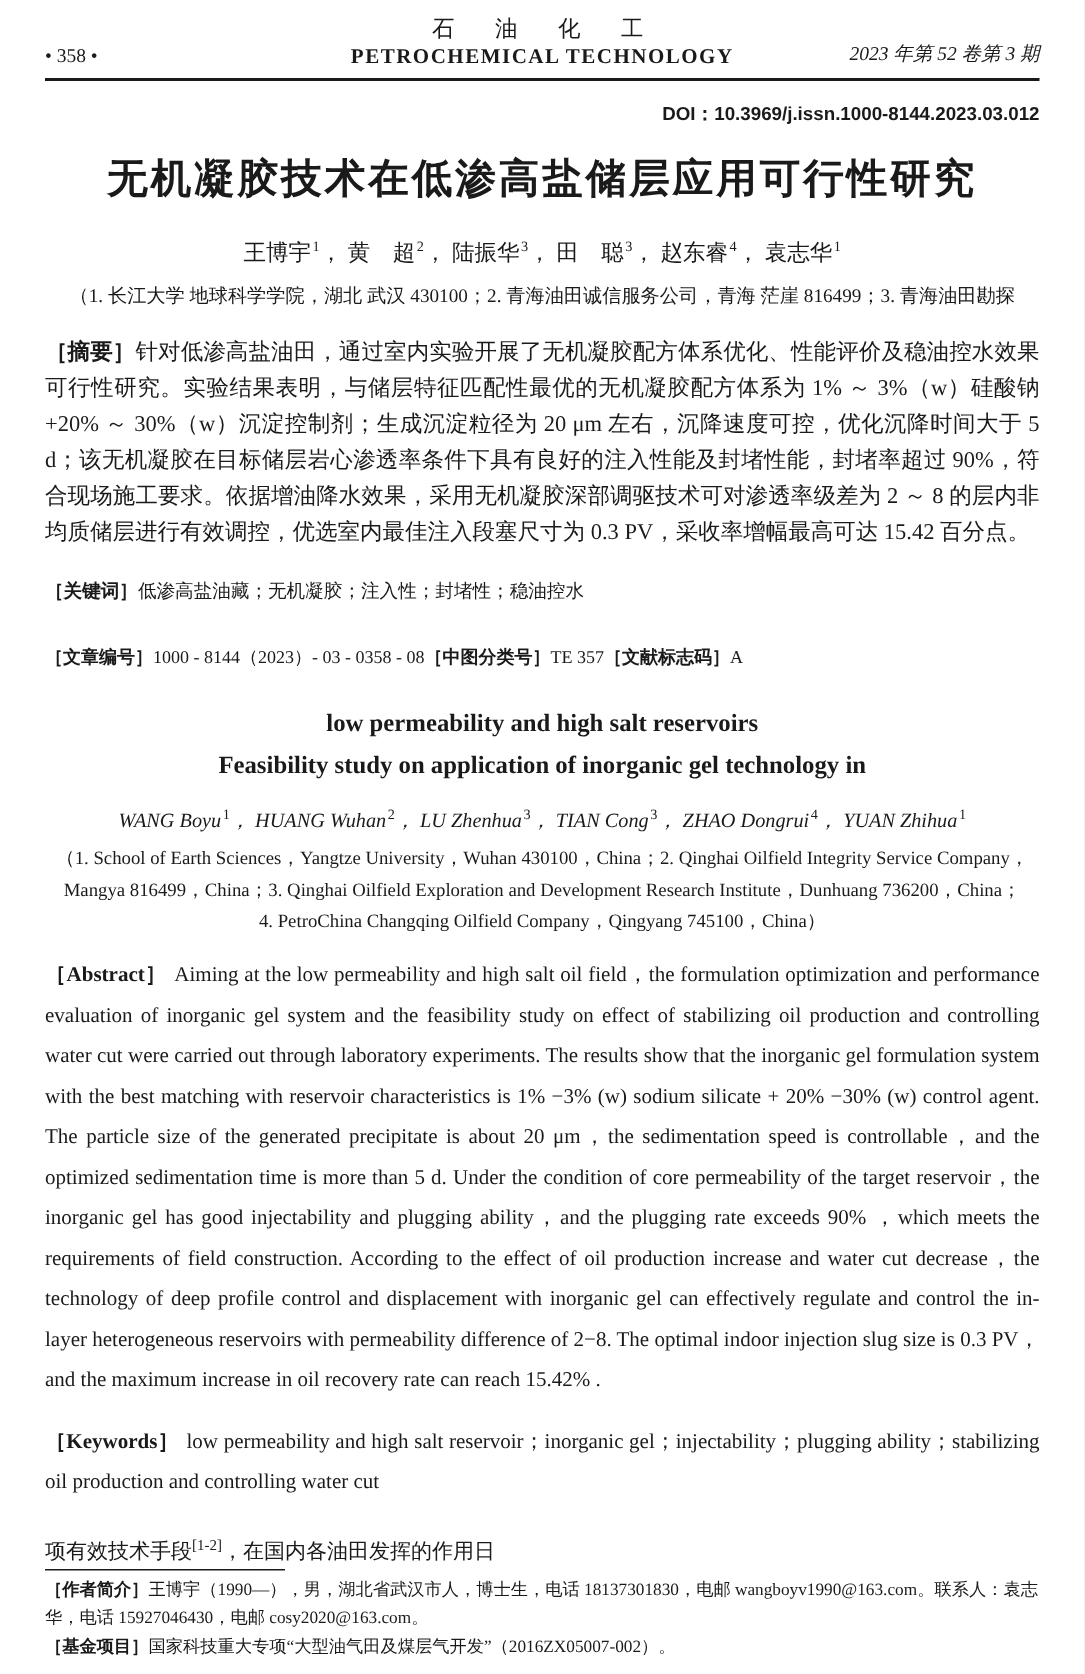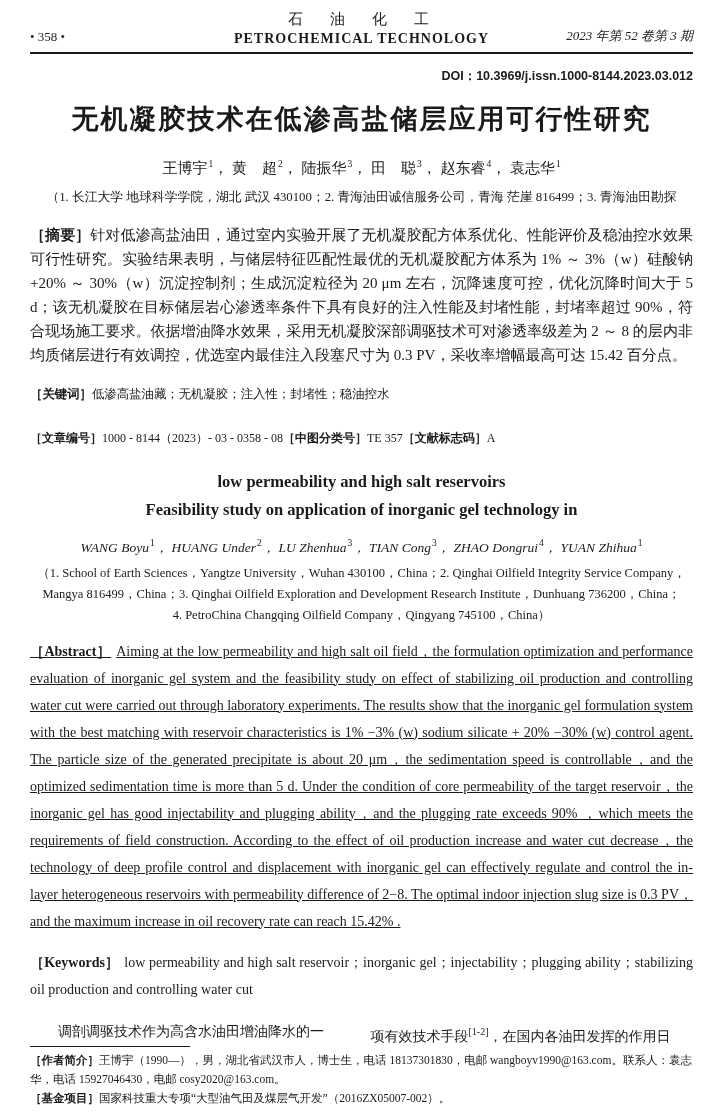--- a/index.html
+++ b/index.html
@@ -50,21 +50,21 @@
     font-family:"Liberation Sans","DejaVu Sans",sans-serif;
     font-weight:bold;
   }
   .kw-cn { font-size:12.4px; line-height:24px; }
   .meta-row { display:flex; justify-content:flex-start; font-size:12px; line-height:24px;margin-top:20px; }
   
   .title-en { text-align:center; font-weight:bold; font-size:16.5px; line-height:28px; margin-top:18px; }
   .authors-en { text-align:center; font-style:italic; font-size:13.5px; margin-top:14px; }
   .affil-en { text-align:center; font-size:12.5px; line-height:21px; margin-top:6px; }
   
-  .abstract-en { font-size:14px; line-height:27px; text-align:justify; margin-top:12px;text-decoration:underline; }
+  .abstract-en { font-size:14px; line-height:27px; text-align:justify; margin-top:12px; }
   .label-en { font-weight:bold; margin-right:5px; }
   .kw-en { font-size:14px; line-height:27px; text-align:justify; }
   
   .body-cols { display:flex; gap:18px; margin-top:18px; font-size:14px; line-height:22px; }
   .body-cols .col { flex:1; }
   .body-cols p { margin:0; }
   .indent { text-indent:2em; }
   .cite-sup { font-size:10px;margin-top:37px; }
   
   .footnotes { position:absolute; left:30px; right:30px; bottom:8px; font-size:11.5px; line-height:19px; }
@@ -113,42 +113,39 @@
     <span><span class="label-hei">［文献标志码］</span><span>A</span></span>
   </div>
 
   <div class="title-en">
     <div>low permeability and high salt reservoirs</div>
     <div>Feasibility study on application of inorganic gel technology in</div>
   </div>
 
   <div class="authors-en">
     <span><span>WANG Boyu</span><sup>1</sup><span>，</span></span>
-    <span><span>HUANG Under</span><sup>2</sup><span>，</span></span>
+    <span><span>HUANG Wuhan</span><sup>2</sup><span>，</span></span>
     <span><span>LU Zhenhua</span><sup>3</sup><span>，</span></span>
     <span><span>TIAN Cong</span><sup>3</sup><span>，</span></span>
     <span><span>ZHAO Dongrui</span><sup>4</sup><span>，</span></span>
     <span><span>YUAN Zhihua</span><sup>1</sup><span></span></span>
   </div>
 
   <div class="affil-en">
     <div>（1. School of Earth Sciences，Yangtze University，Wuhan 430100，China；2. Qinghai Oilfield Integrity Service Company，</div>
     <div>Mangya 816499，China；3. Qinghai Oilfield Exploration and Development Research Institute，Dunhuang 736200，China；</div>
     <div>4. PetroChina Changqing Oilfield Company，Qingyang 745100，China）</div>
   </div>
 
   <p class="abstract-en"><span class="label-en">［Abstract］</span><span>Aiming at the low permeability and high salt oil field，the formulation optimization and performance evaluation of inorganic gel system and the feasibility study on effect of stabilizing oil production and controlling water cut were carried out through laboratory experiments. The results show that the inorganic gel formulation system with the best matching with reservoir characteristics is 1% −3% (w) sodium silicate + 20% −30% (w) control agent. The particle size of the generated precipitate is about 20 μm，the sedimentation speed is controllable，and the optimized sedimentation time is more than 5 d. Under the condition of core permeability of the target reservoir，the inorganic gel has good injectability and plugging ability，and the plugging rate exceeds 90% ，which meets the requirements of field construction. According to the effect of oil production increase and water cut decrease，the technology of deep profile control and displacement with inorganic gel can effectively regulate and control the in-layer heterogeneous reservoirs with permeability difference of 2−8. The optimal indoor injection slug size is 0.3 PV，and the maximum increase in oil recovery rate can reach 15.42% .</span></p>
 
   <p class="kw-en"><span class="label-en">［Keywords］</span><span>low permeability and high salt reservoir；inorganic gel；injectability；plugging ability；stabilizing oil production and controlling water cut</span></p>
 
   <div class="body-cols">
     <div class="col">
-      <p class="indent">调剖调驱技术作为高含水油田增油降水的一</p>
-    </div>
-    <div class="col">
       <p><span>项有效技术手段</span><sup class="cite-sup">[1-2]</sup><span>，在国内各油田发挥的作用日</span></p>
     </div>
   </div>
 
   <div class="footnotes">
     <div class="fn-rule"></div>
     <p><span class="label-hei">［作者简介］</span><span>王博宇（1990—），男，湖北省武汉市人，博士生，电话 18137301830，电邮 wangboyv1990@163.com。联系人：袁志华，电话 15927046430，电邮 cosy2020@163.com。</span></p>
     <p><span class="label-hei">［基金项目］</span><span>国家科技重大专项“大型油气田及煤层气开发”（2016ZX05007-002）。</span></p>
   </div>
 

